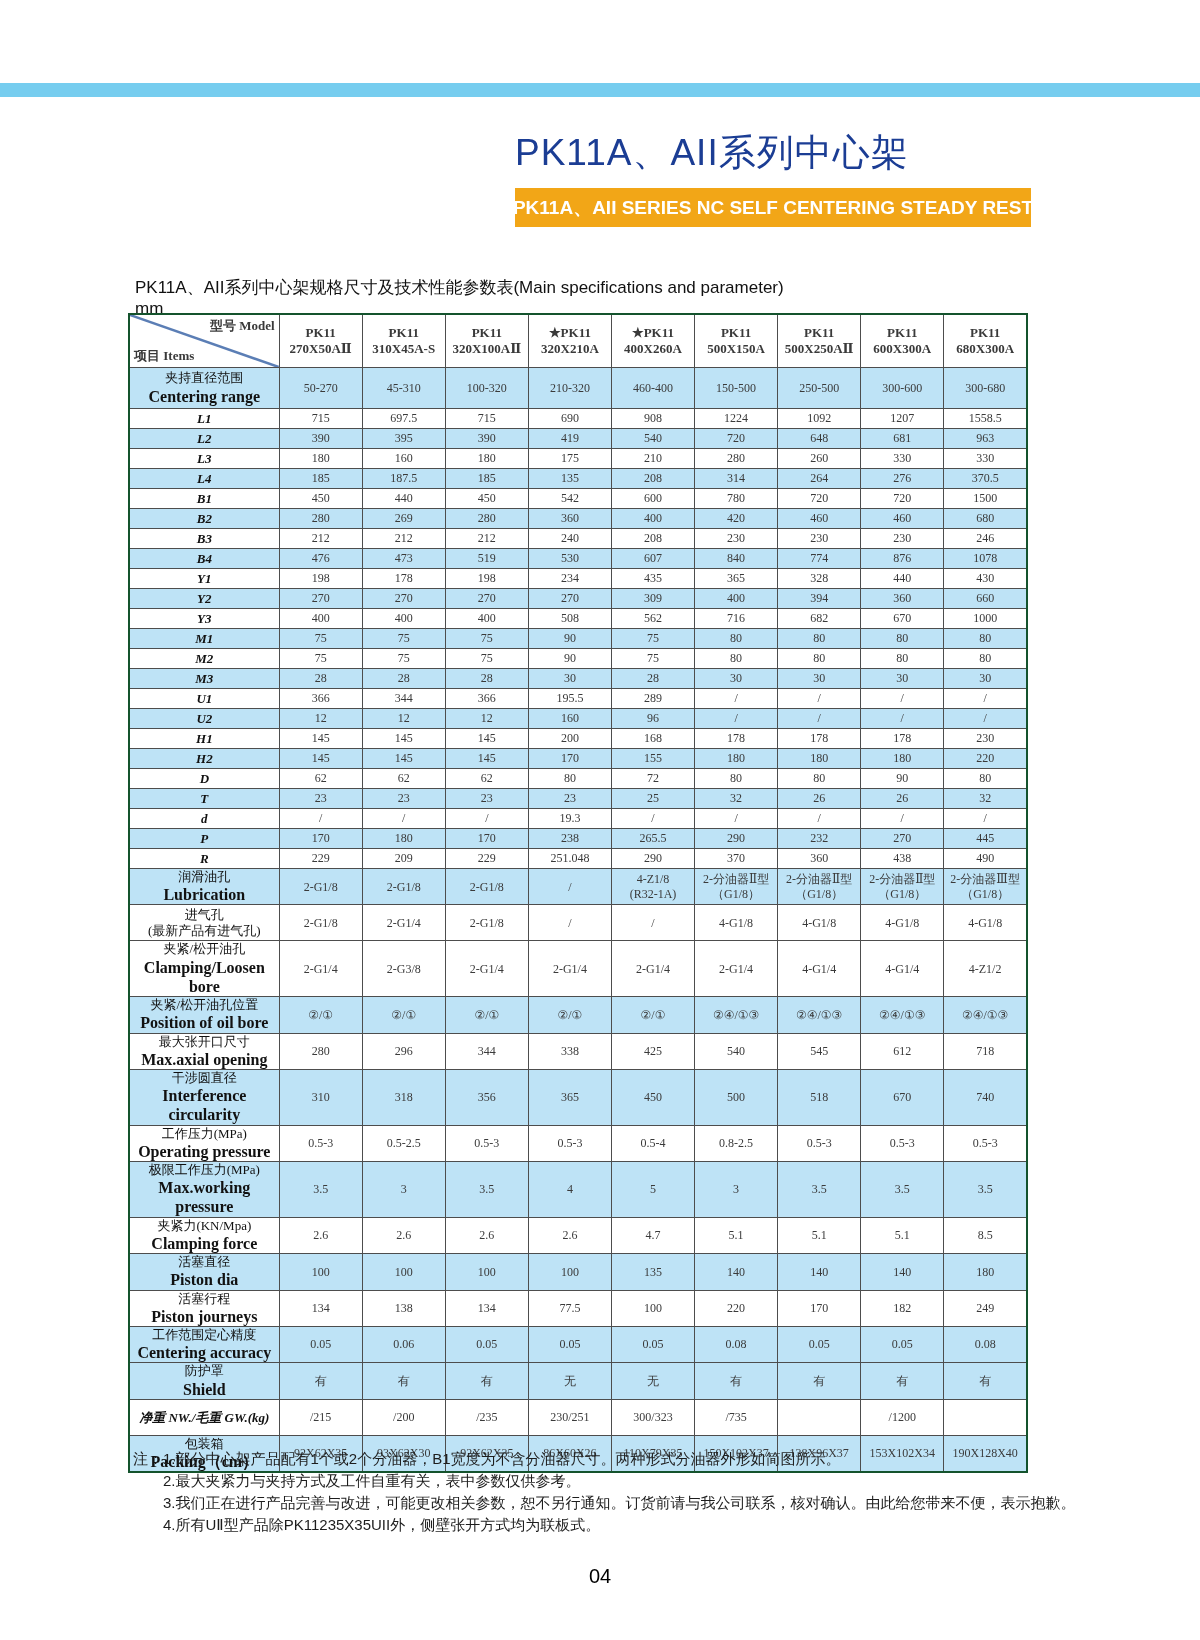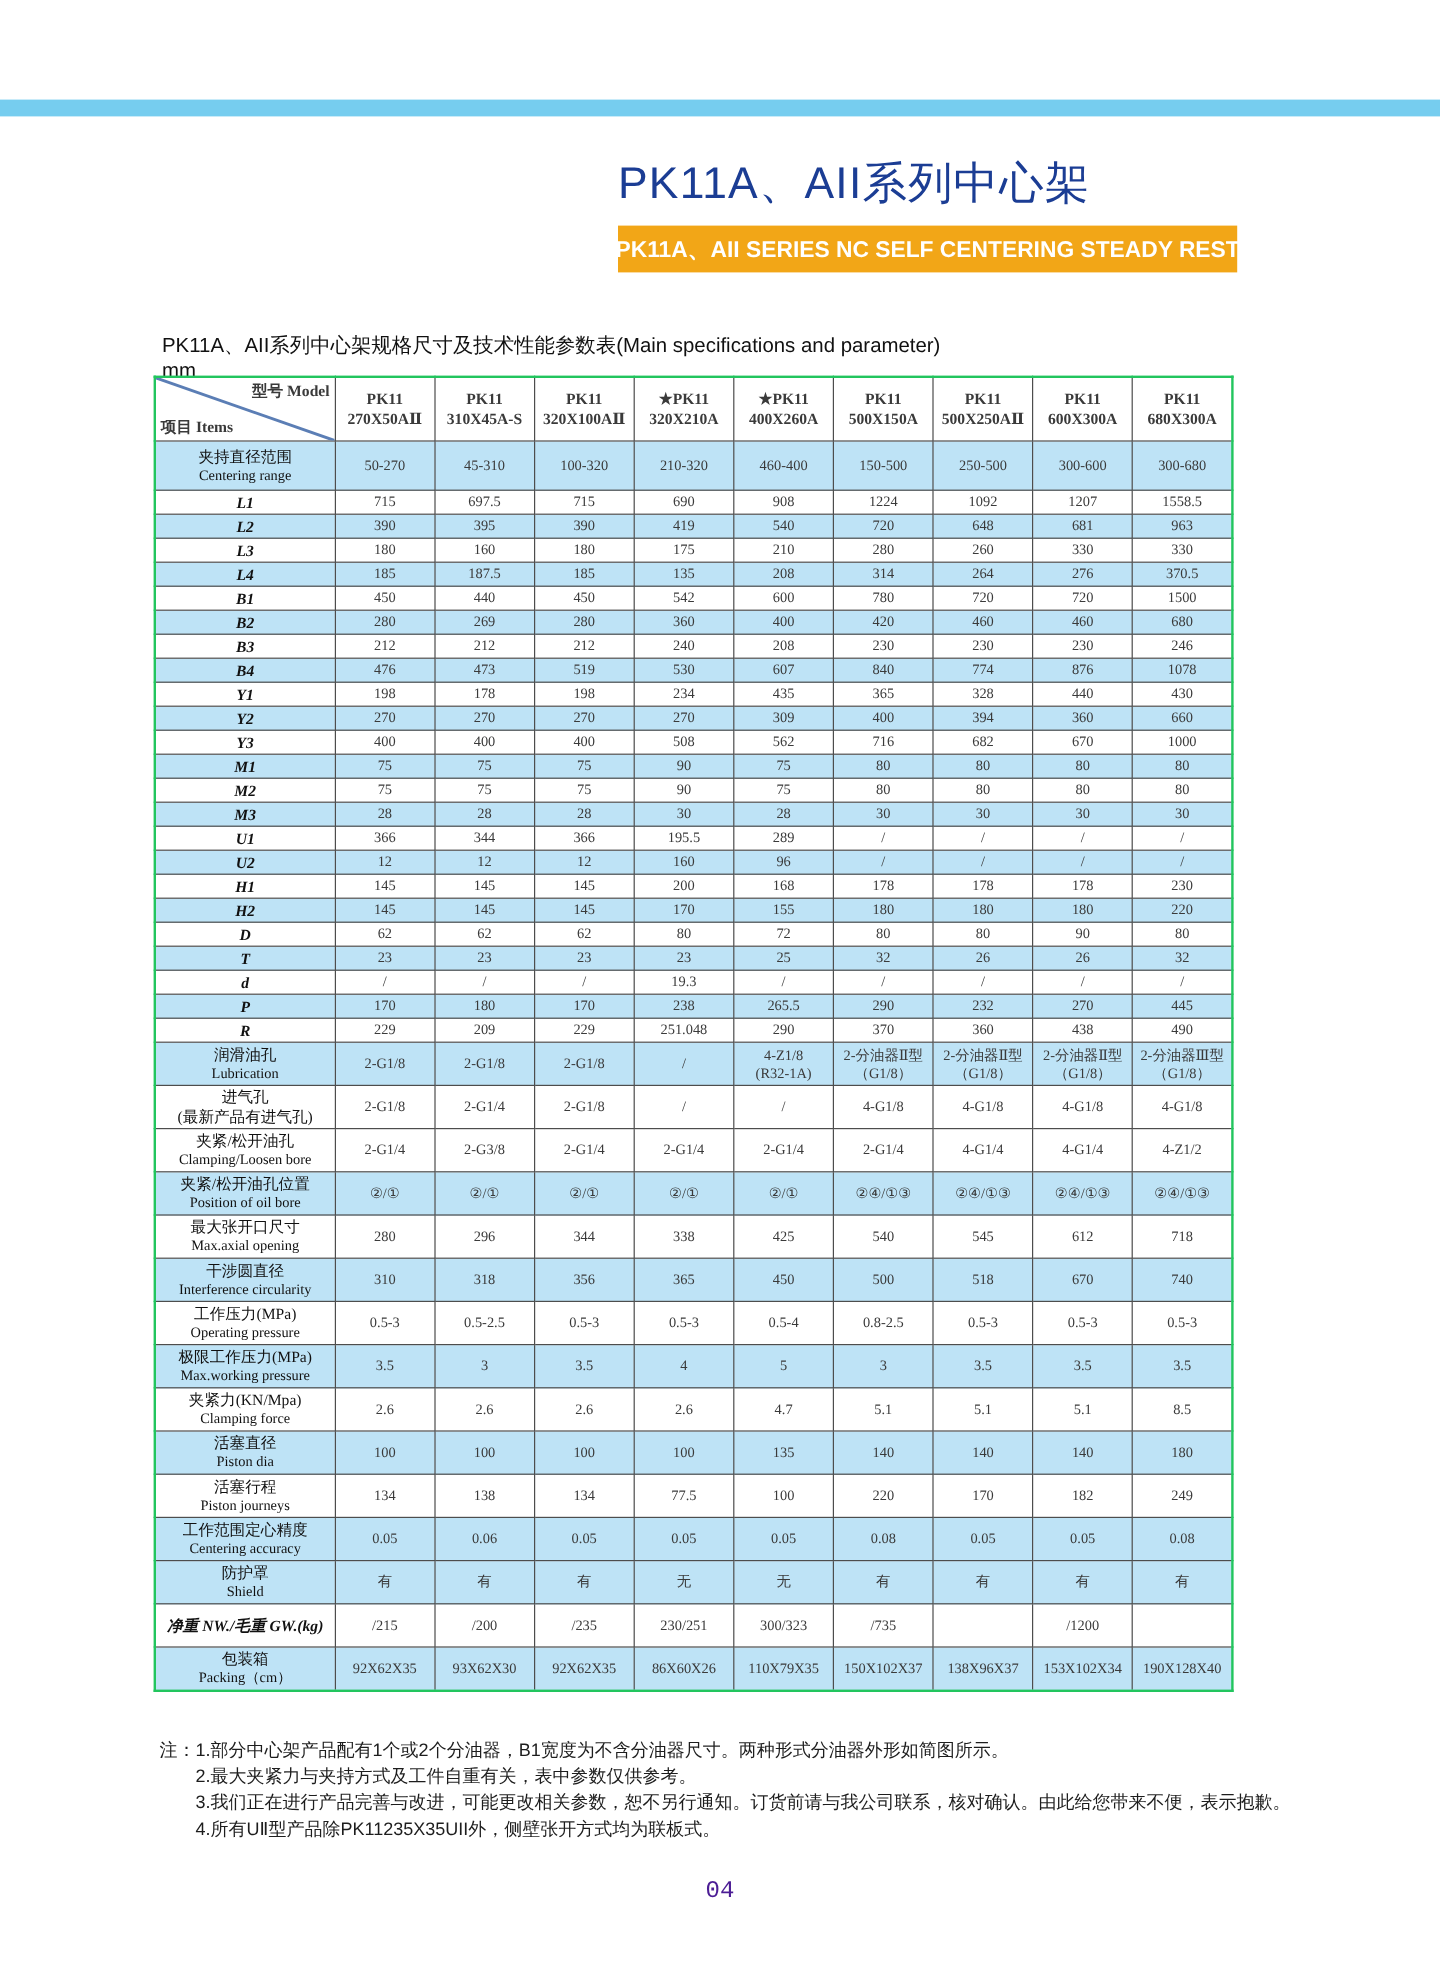--- a/index.html
+++ b/index.html
@@ -13,45 +13,45 @@
   .banner span{color:#fff;font-size:19px;font-weight:bold;white-space:nowrap;}
   .caption-row{position:absolute;top:276px;left:135px;width:893px;display:flex;
                justify-content:space-between;align-items:baseline;flex-direction:column;}
   .caption{font-size:17px;color:#111;}
   .unit{font-size:17px;color:#111;}
 
   table.spec{position:absolute;top:313px;left:128px;width:900px;border-collapse:collapse;
              table-layout:fixed;font-family:"Liberation Serif","DejaVu Serif",serif;}
   table.spec th, table.spec td{border:1.5px solid var(--border);padding:0 1px;text-align:center;
              vertical-align:middle;color:#3a3a3a;line-height:1.2;}
-  table.spec{border:2px solid #22c55e;}
+  table.spec{border:2px solid #14532d;}
   tr.shaded th, tr.shaded td{background:var(--row-shade);}
   thead th{height:52px;font-size:13px;font-weight:bold;color:#1a1a1a;}
   th.model-col .m2{display:block;}
   tr.dim td{height:19px;font-size:12px;}
   tr.dim td.row-label{font-size:13px;font-weight:bold;color:#111;}
   tr.spec-row td{height:35px;font-size:12px;white-space:pre-line;}
   tr.row-tall0 td{height:40px;}
   td.row-label{padding:0 2px;}
   td.row-label .zh{display:block;font-size:13px;color:#111;line-height:1.25;}
-  td.row-label .en{display:block;font-size:12px;font-weight:normal;color:#111;line-height:1.2;}
+  td.row-label .en{display:block;font-size:16px;font-weight:bold;color:#111;line-height:1.2;}
   td.row-label .single{font-size:13px;font-weight:bold;color:#111;font-style:italic;}
 
   th.corner{position:relative;padding:0;}
   th.corner svg{position:absolute;top:0;left:0;width:100%;height:100%;}
   th.corner .c-tr{position:absolute;top:3px;right:4px;font-size:13px;font-weight:bold;}
   th.corner .c-bl{position:absolute;bottom:3px;left:4px;font-size:13px;font-weight:bold;}
 
   .notes{position:absolute;top:1448px;left:133px;width:1010px;display:flex;
          font-size:15px;color:#1d1d1d;line-height:22px;}
   .notes-prefix{flex:0 0 auto;white-space:nowrap;}
   .notes-list{flex:1 1 auto;}
   .note-line{white-space:nowrap;}
   .page-number{position:absolute;top:1565px;left:0;width:100%;text-align:center;
-               font-size:20px;color:#4c1d95;font-family:Liberation Mono, monospace;}
+               font-size:20px;color:#000000;}
 </style>
 </head>
 <body>
 
 <div class="page">
   <div class="top-bar"></div>
 
   <h1 class="title">PK11A、AII系列中心架</h1>
 
   <div class="banner">

